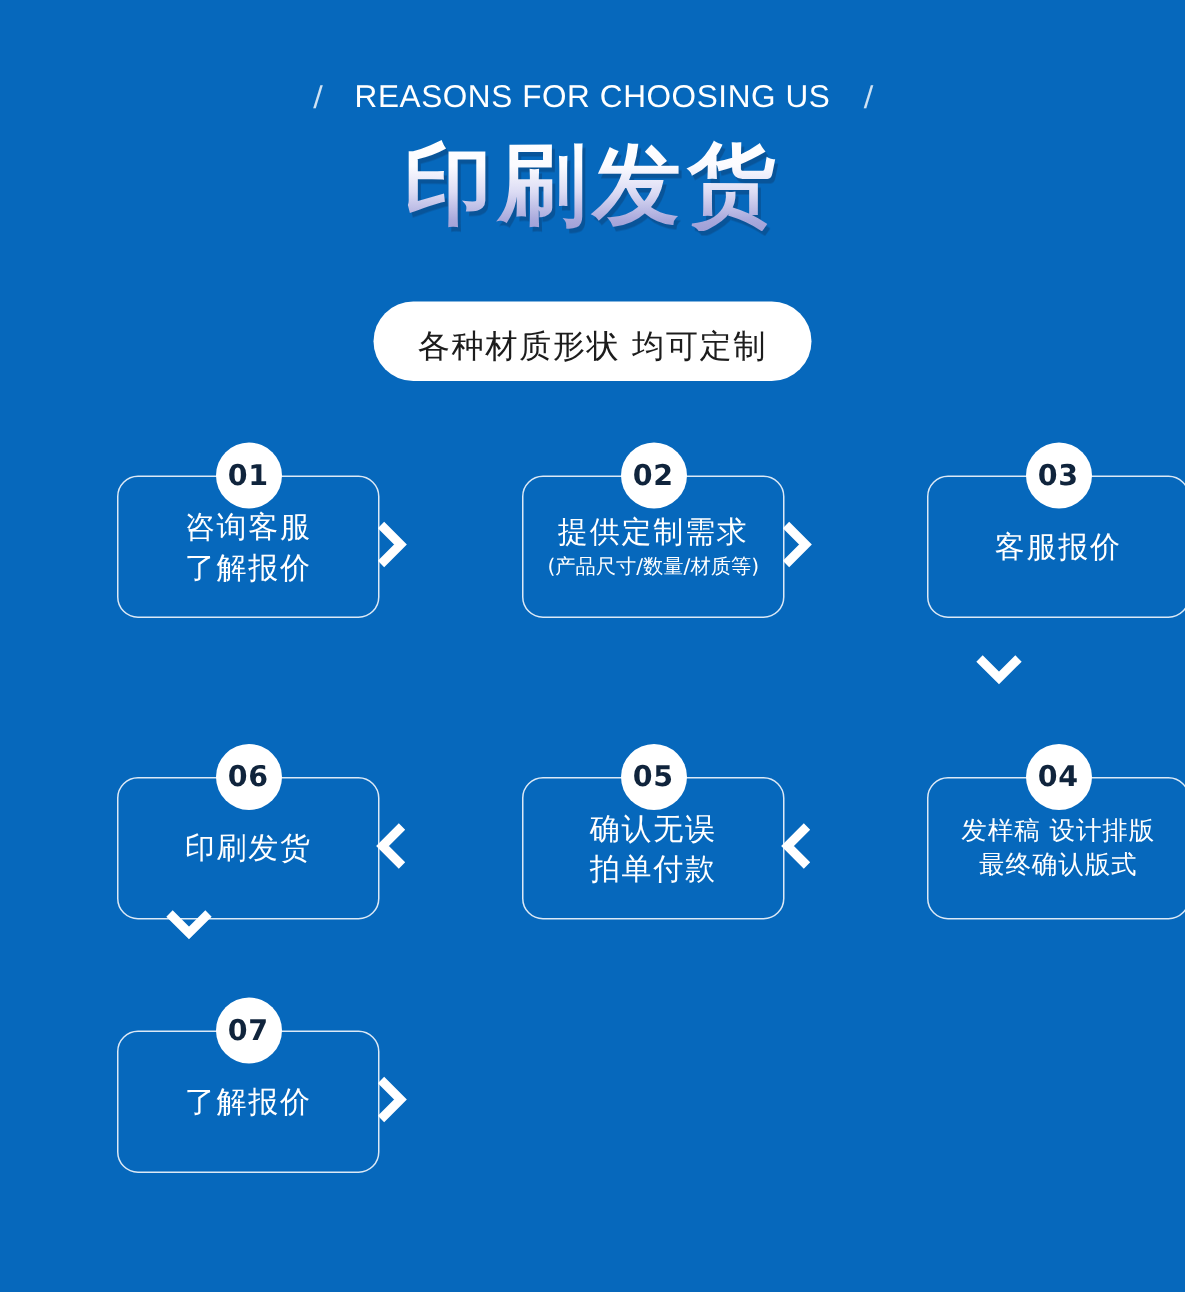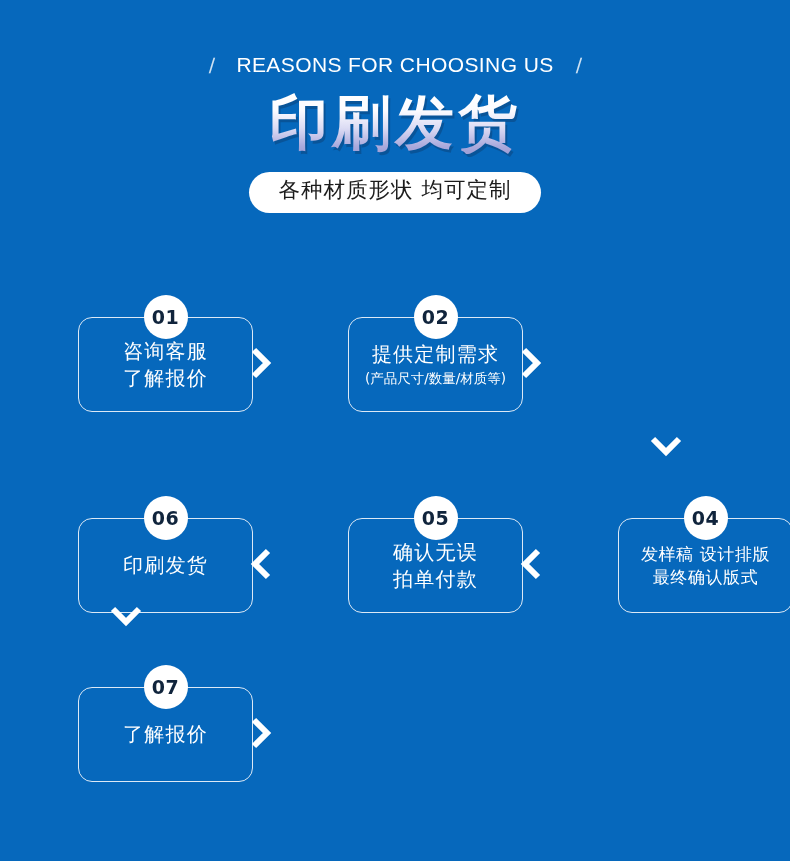--- a/index.html
+++ b/index.html
@@ -33,24 +33,25 @@
     font-family:"DejaVu Sans","Liberation Sans",sans-serif;
     background:linear-gradient(180deg,#ffffff 0%,#fbfbff 30%,#dcdcf4 58%,#a9a9dc 88%,#9f9fd6 100%);
     -webkit-background-clip:text; background-clip:text;
     -webkit-text-fill-color:transparent; color:transparent;
     filter:drop-shadow(2px 3px 0px rgba(10,60,110,.45));
   }
 
   .pill-wrap { margin-top:18px; display:flex; justify-content:center; }
   .pill {
     background:#ffffff; border-radius:999px;
-    padding:3px 30px 9px;
+    padding:15px 30px 9px;
     font-size:21.5px; letter-spacing:1px; color:#1c1c1c;
     font-family:"DejaVu Sans","Liberation Sans",sans-serif;
     white-space:nowrap;
+    margin-top:29px;
   }
 
   
   .flow { position:absolute; left:0; top:285px; width:790px; }
 
   .row { position:relative; height:115px; }
   .row.r1 { top:0px; }
   .row.r2 { top:86px; }
   .row.r3 { top:140px; }
 
@@ -156,20 +157,26 @@
         <div class="sublabel">(产品尺寸/数量/材质等)</div>
       </div>
     </div>
 
     <div class="chev ch-r1b">
       <svg width="26" height="32" viewBox="0 0 26 32">
           <path d="M6 3 L19 16 L6 29" fill="none" stroke="#ffffff" stroke-width="6" stroke-linecap="butt" stroke-linejoin="miter"></path>
         </svg>
     </div>
 
+    <div class="cell c-c">
+      <div class="box">
+        <div class="badge">03</div>
+        <div class="label">客服报价</div>
+      </div>
+    </div>
 
     <div class="chev ch-down-3">
       <svg width="32" height="26" viewBox="0 0 32 26">
           <path d="M3 6 L16 19 L29 6" fill="none" stroke="#ffffff" stroke-width="6" stroke-linecap="butt" stroke-linejoin="miter"></path>
         </svg>
     </div>
   </div>
 
   <div class="row r2">
 

